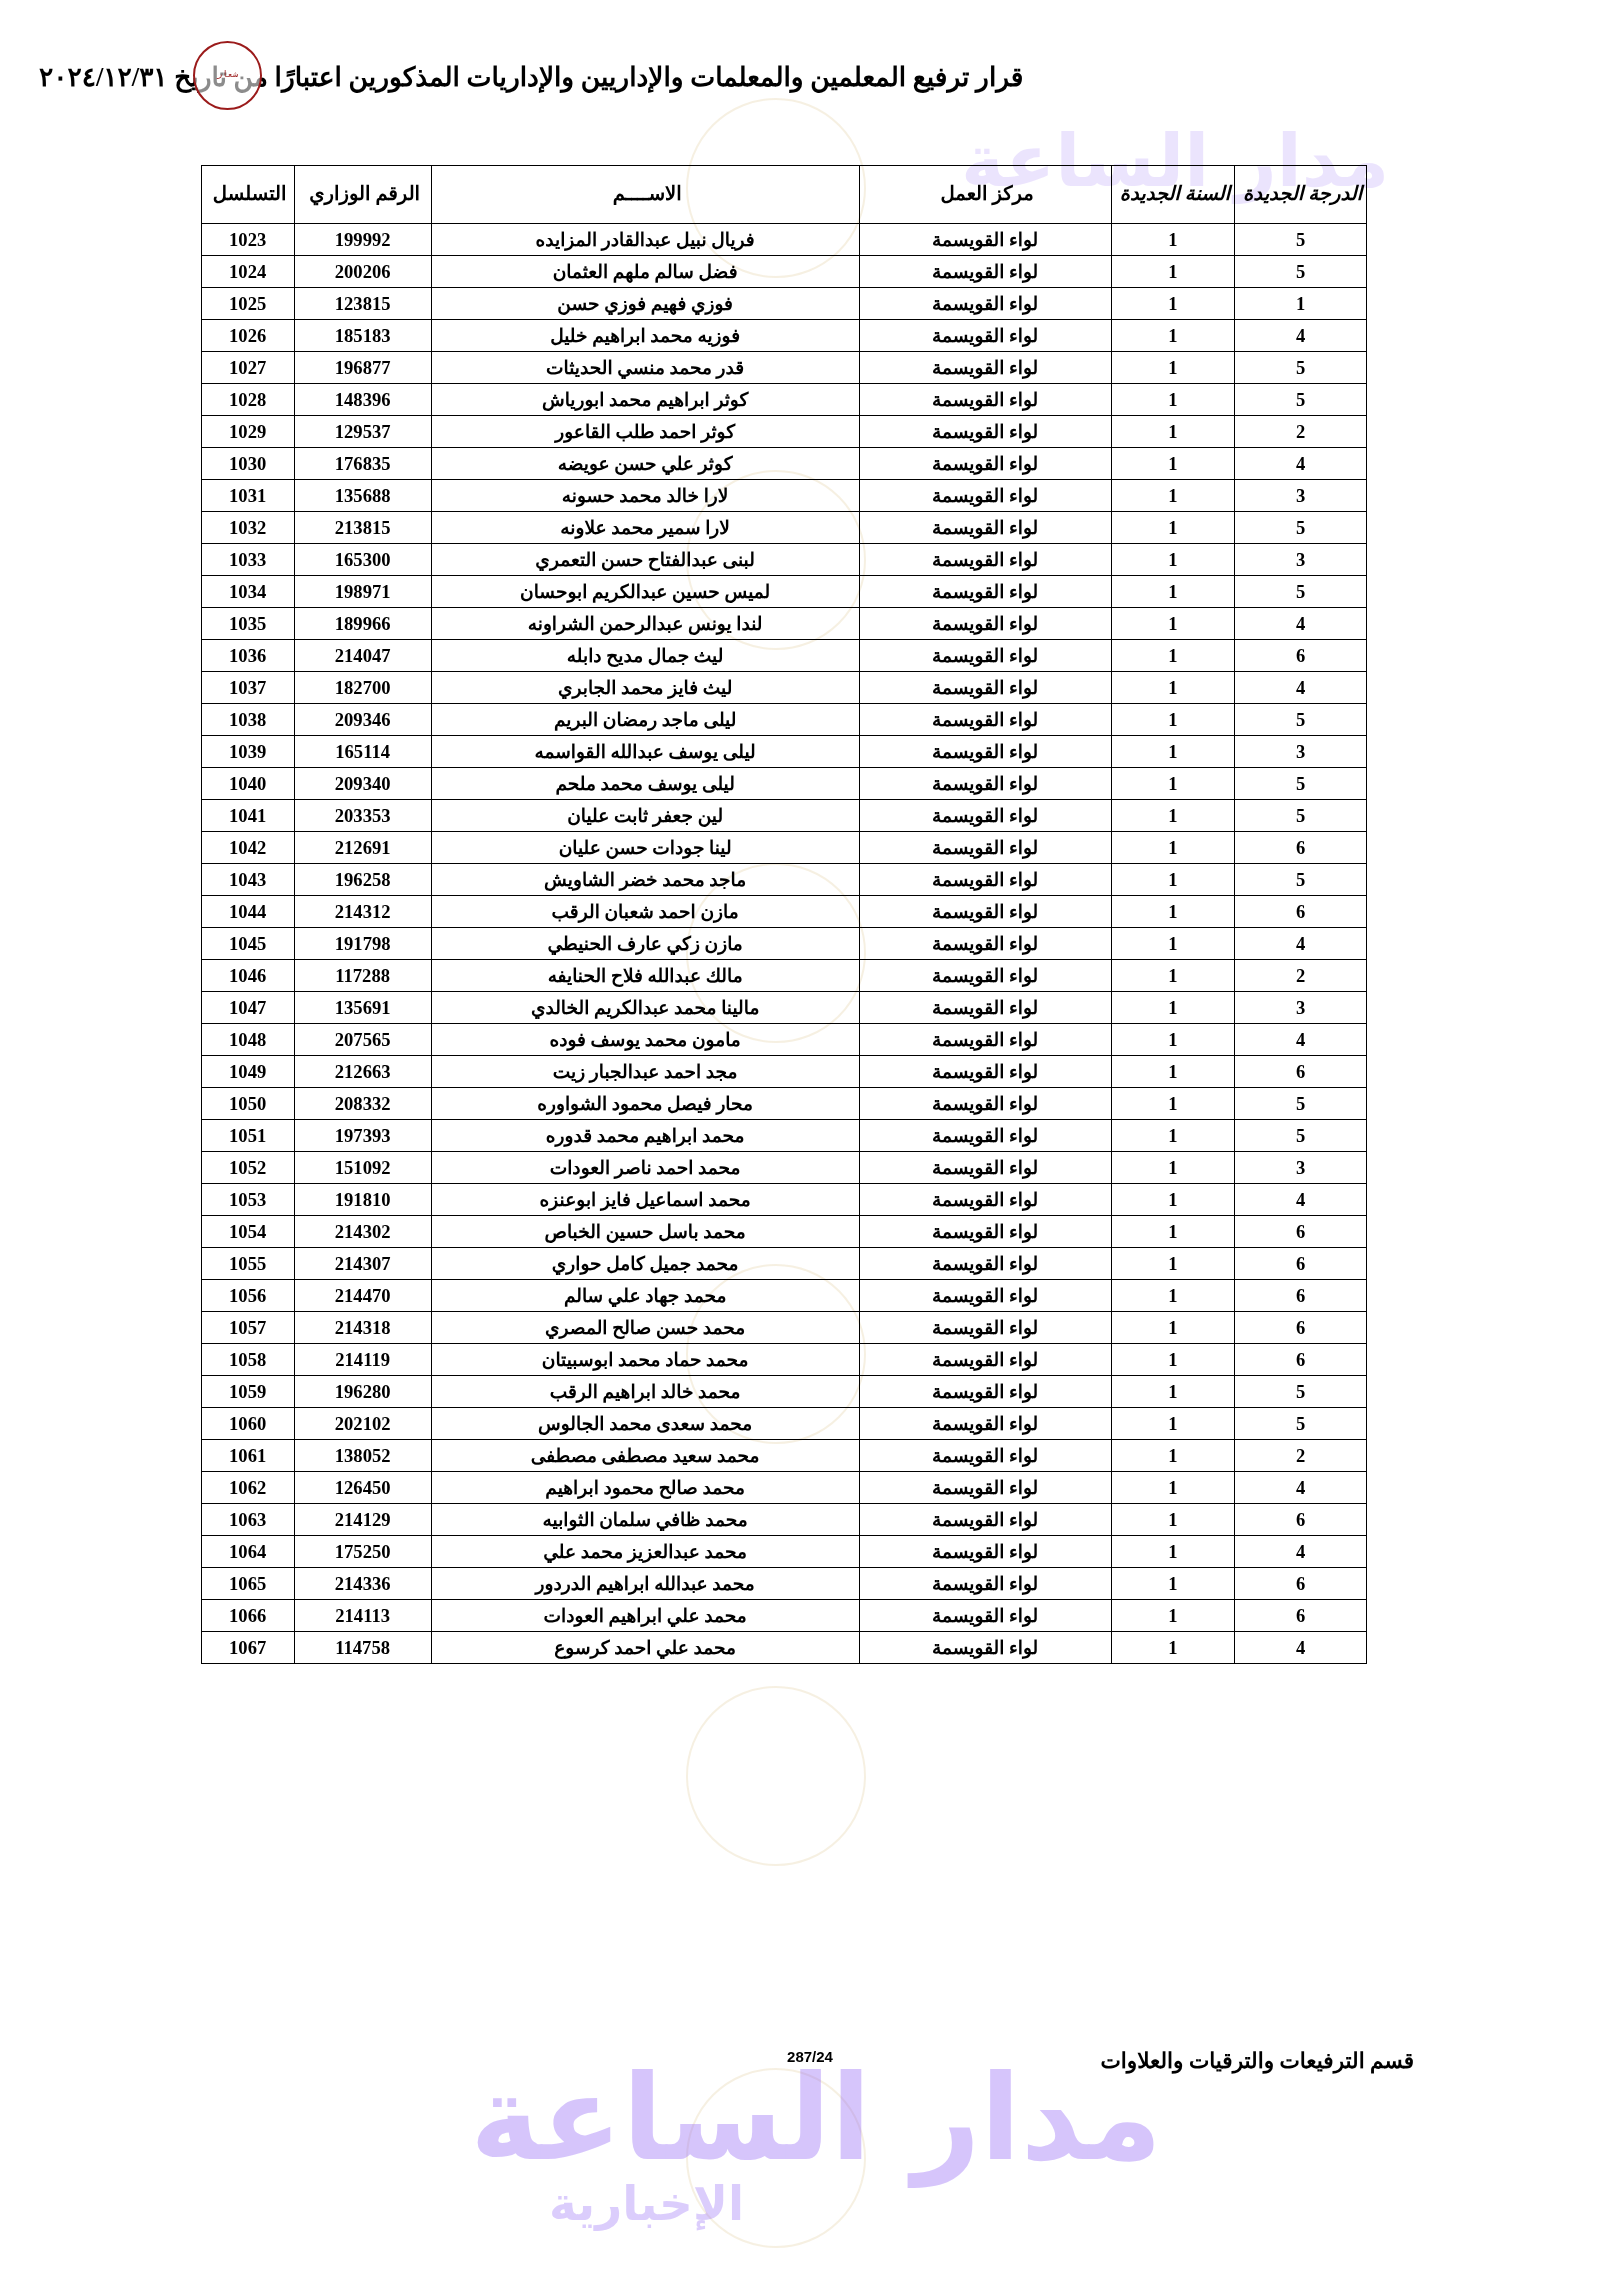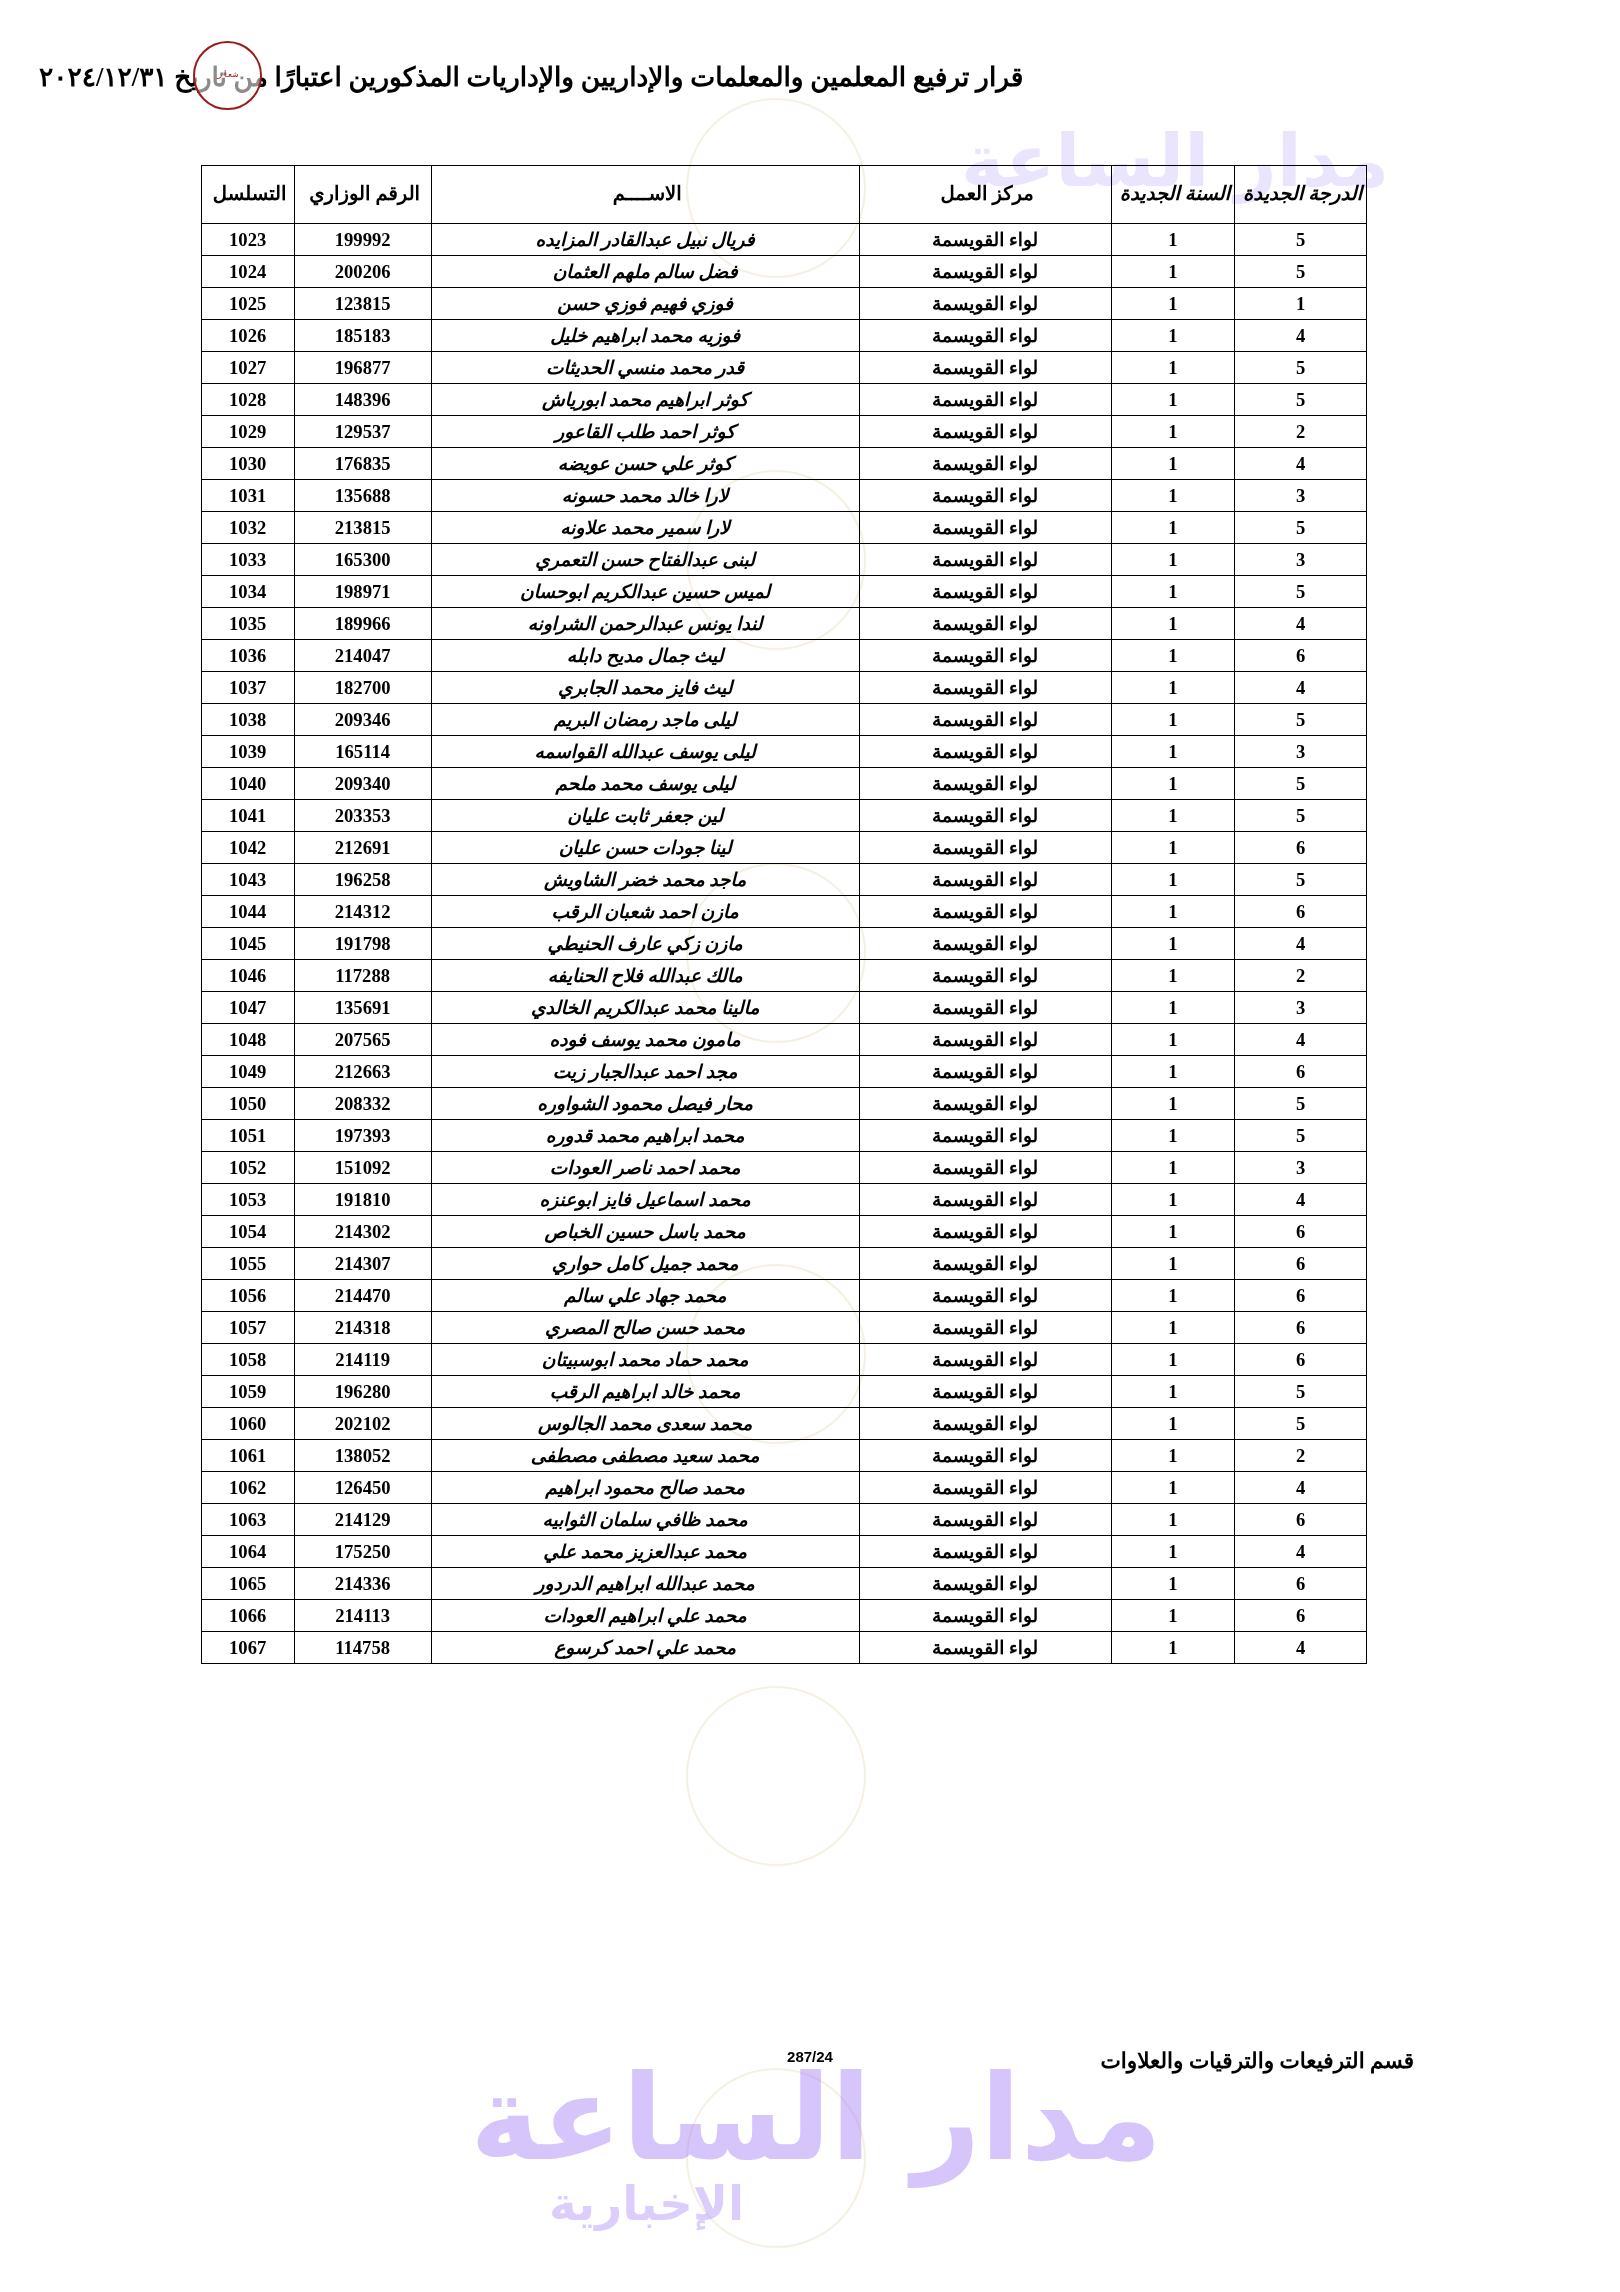--- a/index.html
+++ b/index.html
@@ -110,21 +110,20 @@
   col.c-seq    { width: 93px; }
   col.c-moe    { width: 137px; }
   col.c-name   { width: 428px; }
   col.c-center { width: 252px; }
   col.c-year   { width: 82px; }
   col.c-grade  { width: 88px; }
 
   td.name {
     font-size: 19.6px;
     font-weight: bold;
-    font-style: italic;
   }
   td.center {
     font-size: 18.6px;
   }
   th.two-line { line-height: 1.18; font-style: italic; }
 
   
   .footer {
     position: absolute;
     bottom: 206px;

